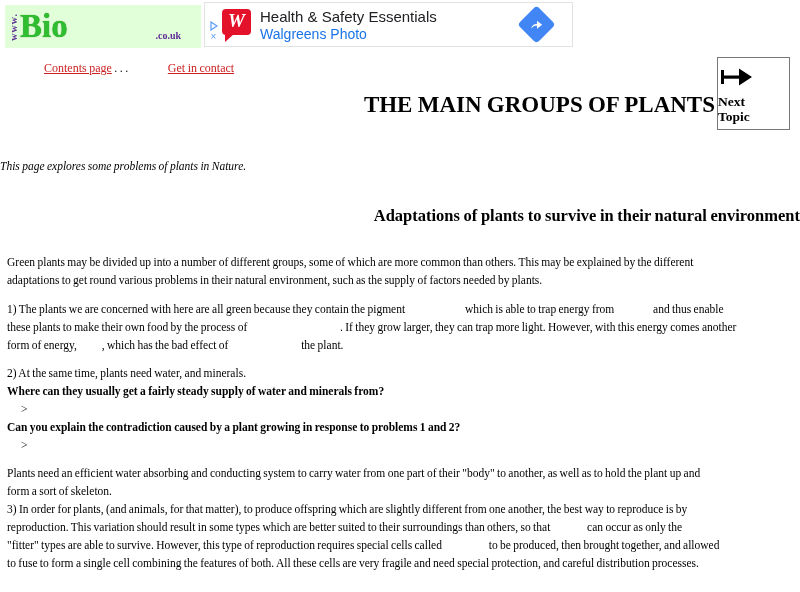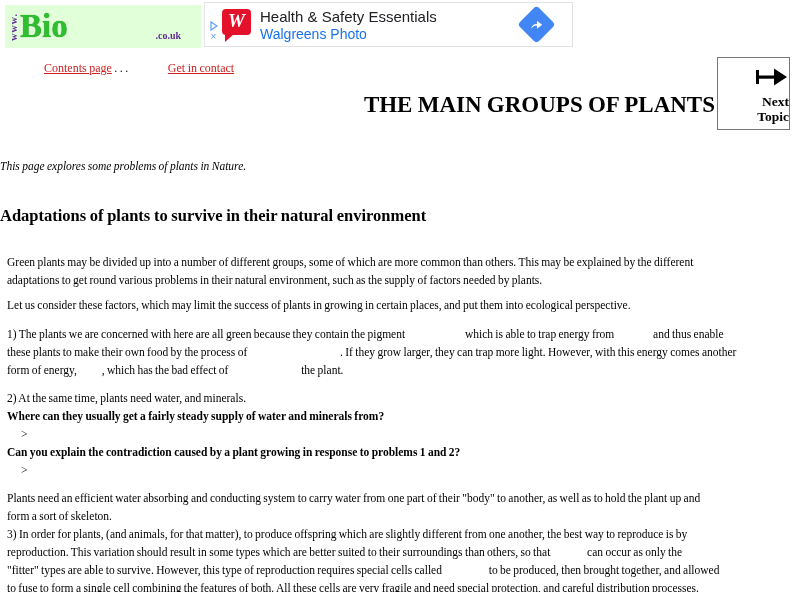--- a/index.html
+++ b/index.html
@@ -53,32 +53,32 @@
   .diamond svg { transform: rotate(-45deg); }
 
   
   .nav { margin: 13px 0 0 7px; font-size: 12px; line-height: 16px; }
   .nav a { color: #cc2222; text-decoration: underline; cursor: pointer; margin-left: 37px; }
   .nav .sep { color: #111; }
 
   
   .next-topic {
     position: absolute; right: 10px; top: 57px; width: 73px; height: 73px;
-    border: 1px solid #777; background: #fff; cursor: pointer; text-align: right;
+    border: 1px solid #777; background: #fff; cursor: pointer; text-align: left;
   }
   .next-topic svg { margin-top: 7px; }
   .nt-label { font-weight: bold; font-size: 13.5px; line-height: 15px; font-family: "Liberation Serif", serif; }
 
   
   h1 {
     margin: 17px 85px 0 0; text-align: right;
     font-size: 23px; line-height: 24px; font-weight: bold;
   }
   .subtitle { margin: 40px 0 0 0; font-style: italic; font-size: 11.5px; line-height: 18px; }
-  h2 { margin: 30px 0 0 0; text-align: left; font-size: 16.5px; line-height: 21px; font-weight: bold; }
+  h2 { margin: 30px 0 0 0; text-align: right; font-size: 16.5px; line-height: 21px; font-weight: bold; }
 
   
   .bodytext { margin-left: 7px; margin-right: 0; }
   .bodytext p { white-space: nowrap; overflow: hidden; }
   p.p1 { margin: 27px 0 0 0; }
   p.p2 { margin: 7px 0 0 0; }
   p.p3 { margin: 11px 0 0 0; }
   p.sec2 { margin: 10px 0 0 0; }
   p.p5 { margin: 10px 0 0 0; }
   p.p6 { margin: 0; }
@@ -147,21 +147,20 @@
 <h1>THE MAIN GROUPS OF PLANTS</h1>
 
 <p class="subtitle">This page explores some problems of plants in Nature.</p>
 
 <h2>Adaptations of plants to survive in their natural environment</h2>
 
 <div class="bodytext">
 
   <p class="p1"><span>Green plants may be divided up into a number of different groups, some of which are more common than others. This may be explained by the different</span><br><span>adaptations to get round various problems in their natural environment, such as the supply of factors needed by plants.</span></p>
 
-  <p class="p2">Let us consider these factors, which may limit the success of plants in growing in certain places, and put them into ecological perspective.</p>
 
   <p class="p3">
     <span>1) The plants we are concerned with here are all green because they contain the pigment</span>
     <span class="gap g55"></span>
     <span>which is able to trap energy from</span>
     <span class="gap g34"></span>
     <span>and thus enable</span><br>
     <span>these plants to make their own food by the process of</span>
     <span class="gap g88"></span>
     <span>. If they grow larger, they can trap more light. However, with this energy comes another</span><br>

